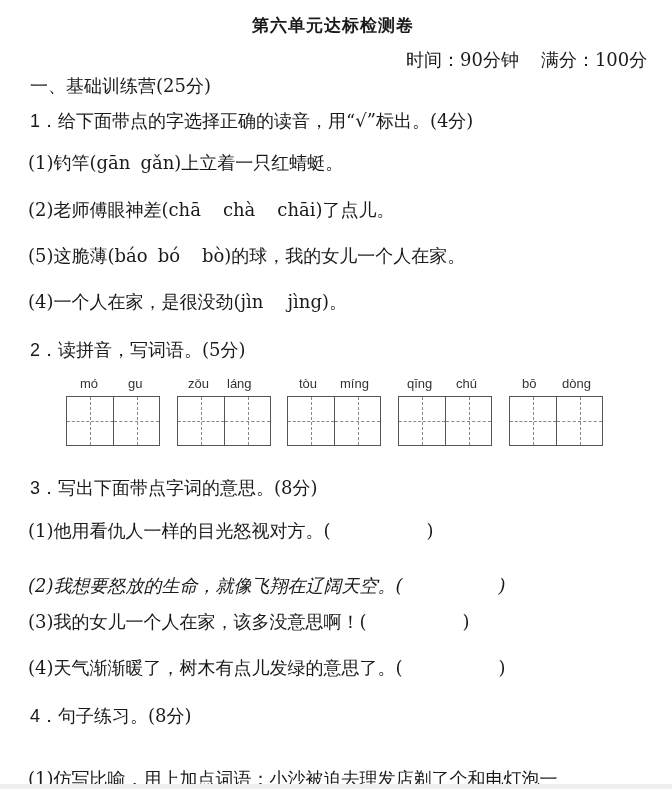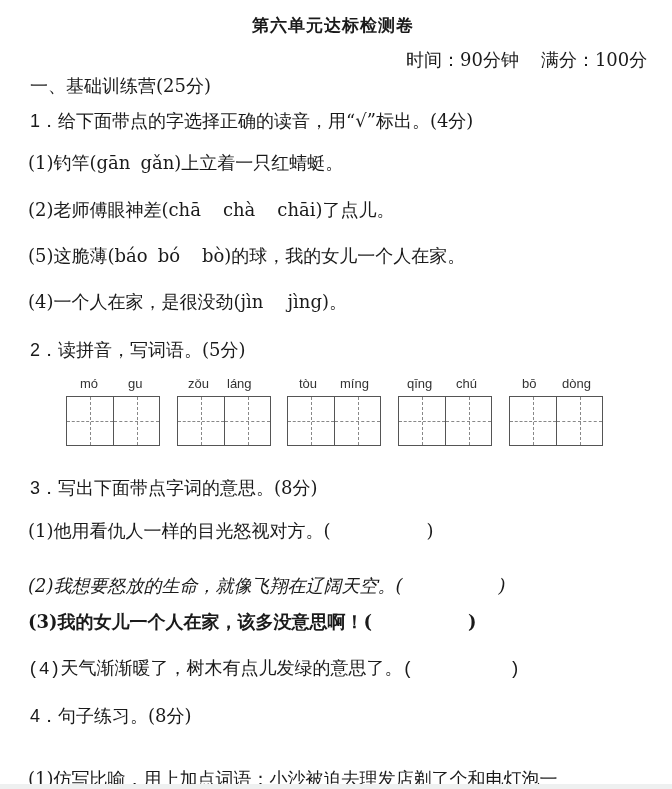--- a/index.html
+++ b/index.html
@@ -94,24 +94,24 @@
 <div class="abs q" style="top:476px;">
   <span class="num">3．</span><span>写出下面带点字词的意思。(8分)</span>
 </div>
 
 <div class="abs line" style="top:519px;">
   <span>(1)他用看仇人一样的目光怒视对方。(</span><span class="gap" style="width:96px"></span><span>)</span>
 </div>
 <div class="abs line" style="top:574px;font-style:italic;">
   <span>(2)我想要怒放的生命，就像飞翔在辽阔天空。(</span><span class="gap" style="width:96px"></span><span>)</span>
 </div>
-<div class="abs line" style="top:610px;font-weight:bold;">
+<div class="abs line" style="top:610px;">
   <span>(3)我的女儿一个人在家，该多没意思啊！(</span><span class="gap" style="width:96px"></span><span>)</span>
 </div>
-<div class="abs line" style="top:656px;font-family:Liberation Mono, monospace;">
+<div class="abs line" style="top:656px;">
   <span>(4)天气渐渐暖了，树木有点儿发绿的意思了。(</span><span class="gap" style="width:96px"></span><span>)</span>
 </div>
 
 <div class="abs q" style="top:704px;">
   <span class="num">4．</span><span>句子练习。(8分)</span>
 </div>
 <div class="abs line" style="top:767px;">(1)仿写比喻，用上加点词语：小沙被迫去理发店剃了个和电灯泡一</div>
 
 <div class="bottom-bar"></div>
 

